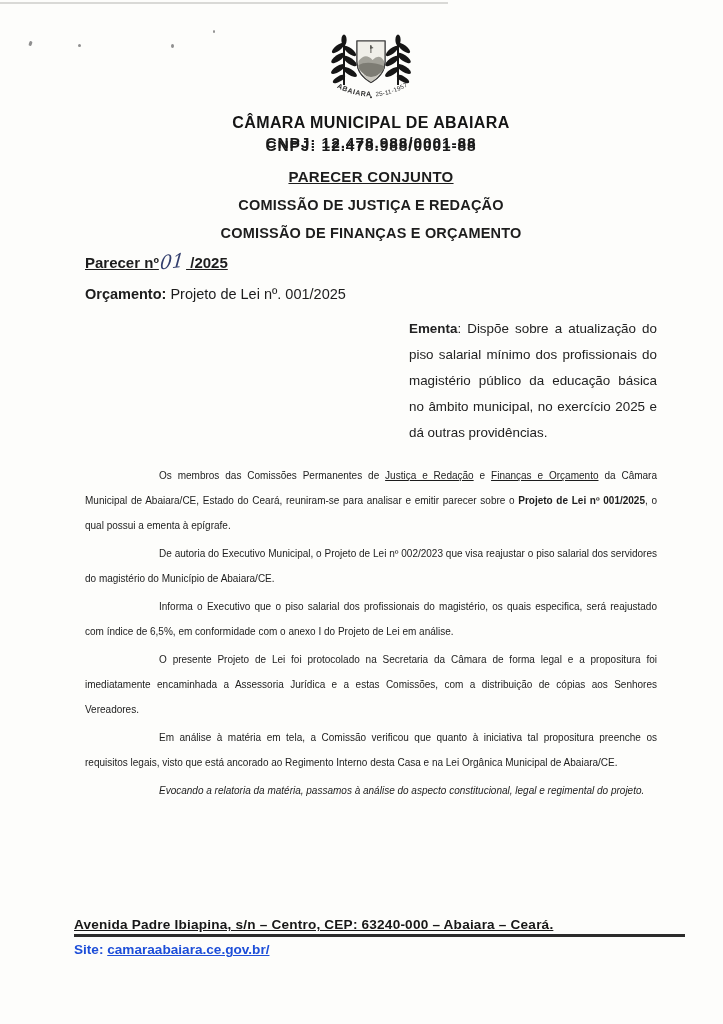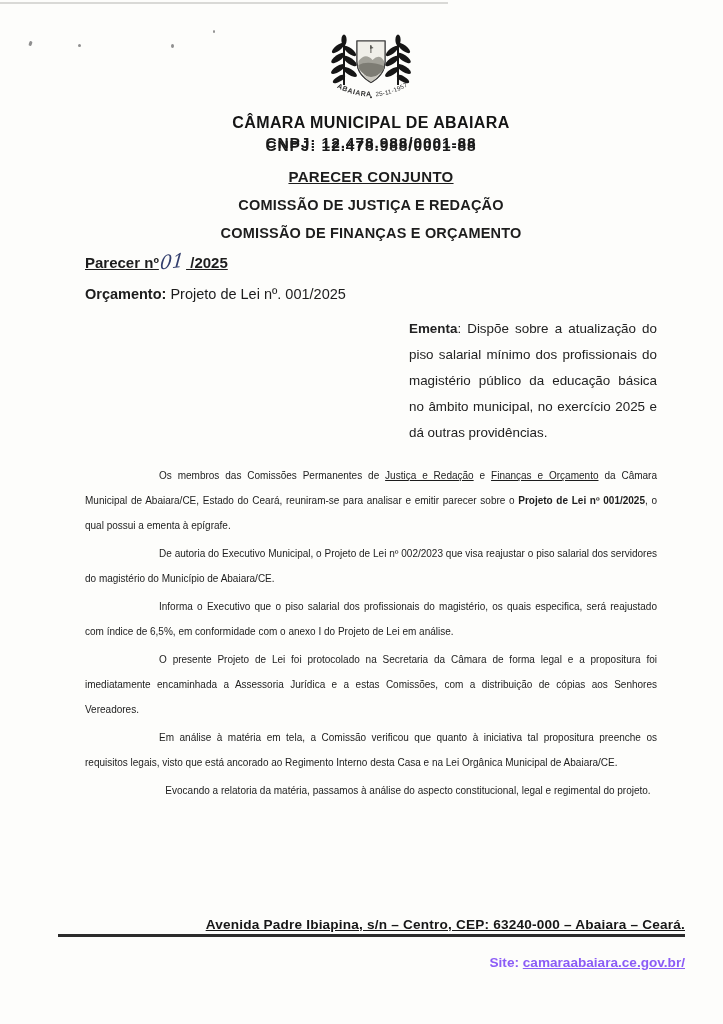--- a/index.html
+++ b/index.html
@@ -34,29 +34,29 @@
     transform:rotate(-7deg) skewX(-12deg);margin:0 2px 0 1px;line-height:0;
   }
 
   
   .ementa{width:248px;margin-left:324px;margin-top:4px;font-size:13.4px;line-height:26px;text-align:justify;color:#222;}
   .ementa .label{font-weight:bold;}
 
   
   .body-text{margin-top:17px;font-size:10px;line-height:25px;color:#1c1c1c;}
   .body-text p{margin:0 0 3px 0;text-align:justify;text-indent:74px;}
-  .body-text p.left{text-align:center;}
+  .body-text p.left{text-align:left;font-style:italic;}
   .body-text span.u{text-decoration:underline;}
   .body-text span.b{font-weight:bold;}
 
   
-  .footer{position:absolute;left:58px;right:38px;top:915px;text-align:right;}
+  .footer{position:absolute;left:74px;right:38px;top:915px;text-align:left;}
   .footer-rule{border-bottom:3px solid #2b2b2b;padding-bottom:1px;}
   .addr{font-size:13.6px;font-weight:bold;letter-spacing:.2px;text-decoration:underline;color:#171717;}
-  .site{margin-top:18px;font-size:13.6px;font-weight:bold;color:#8b5cf6;}
+  .site{margin-top:5px;font-size:13.6px;font-weight:bold;color:#1d4ed8;}
   .site-url{text-decoration:underline;}
 </style>
 </head>
 <body>
 
 <div class="scan-edge"></div>
 <div class="speck" style="left:29px;top:41px;width:3px;height:5px;border-radius:2px;transform:rotate(20deg);"></div>
 <div class="speck" style="left:78px;top:44px;width:3px;height:3px;"></div>
 <div class="speck" style="left:171px;top:44px;width:3px;height:4px;"></div>
 <div class="speck" style="left:213px;top:30px;width:2px;height:3px;"></div>

